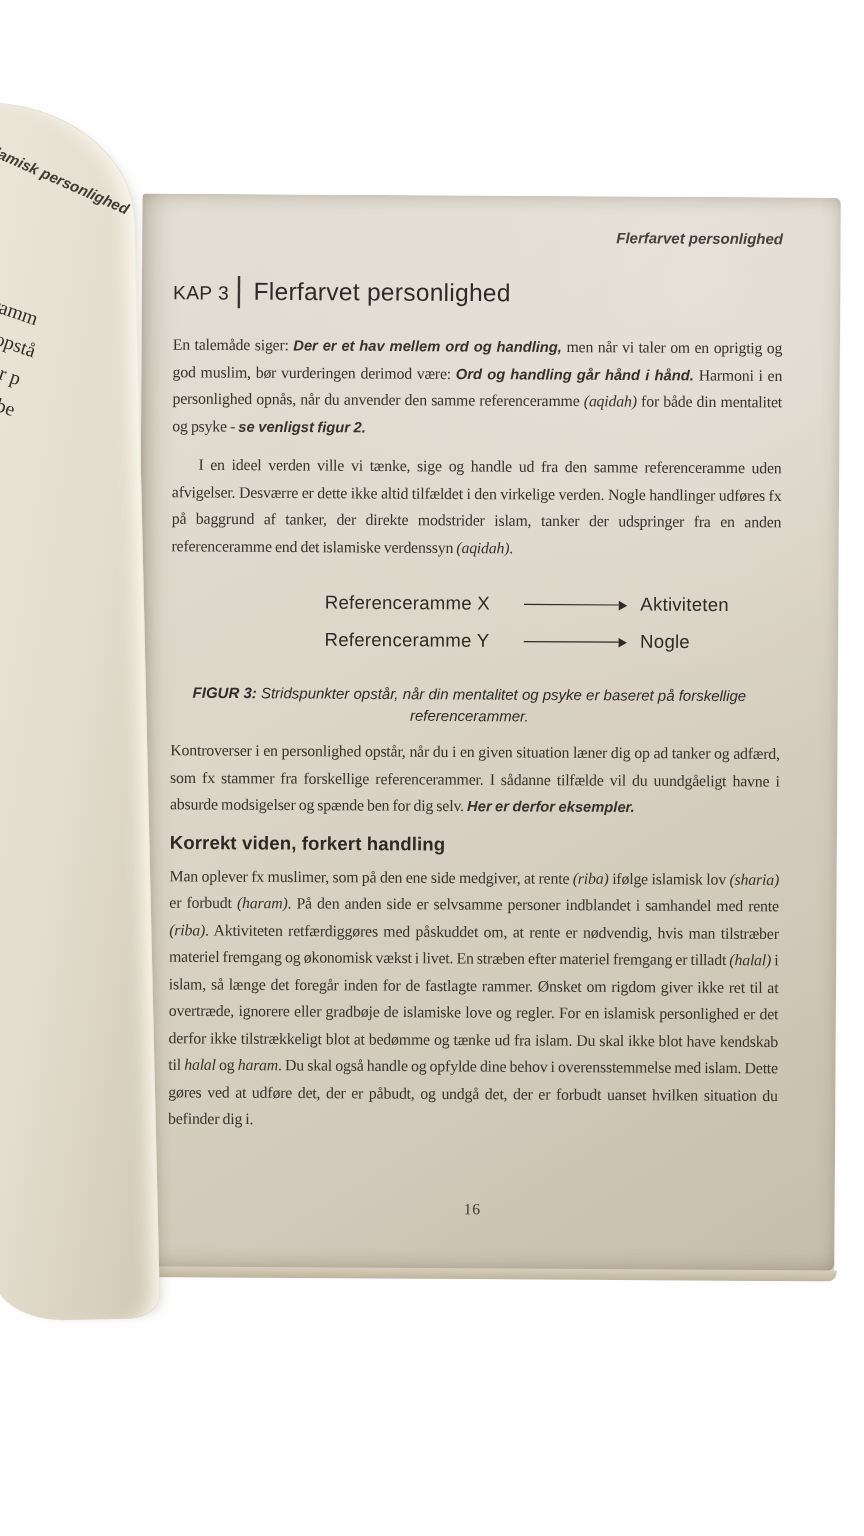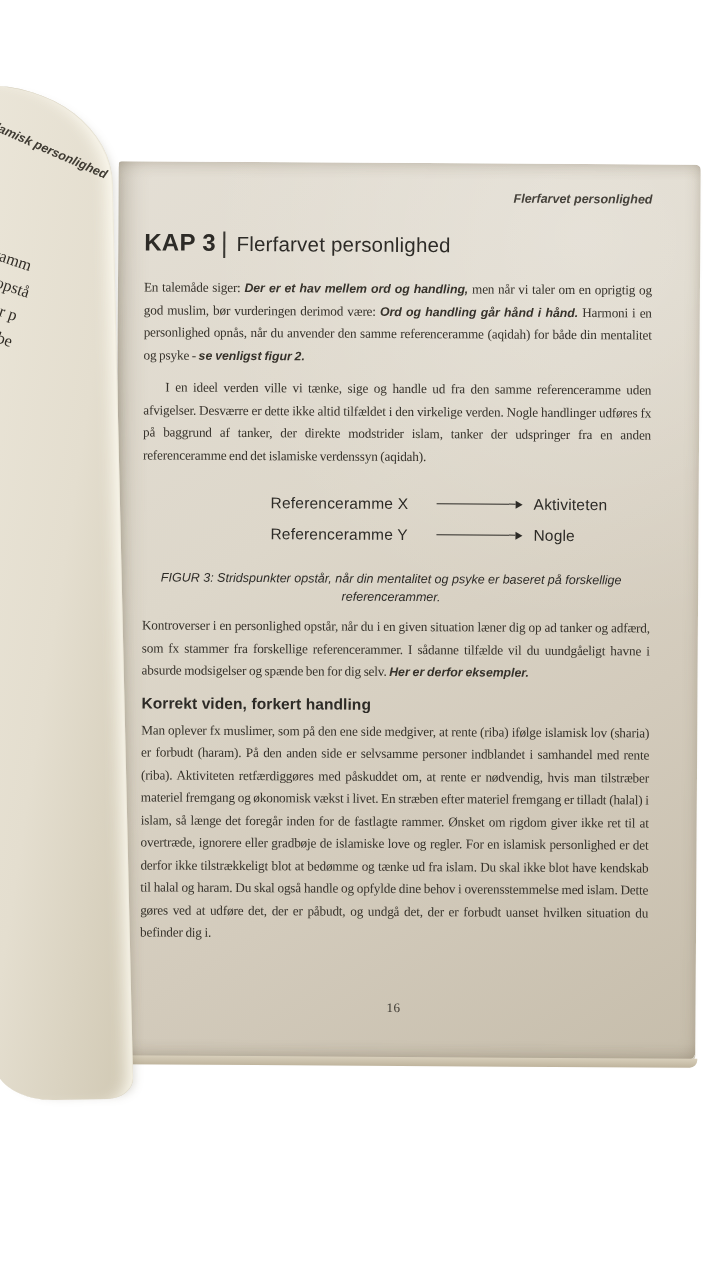--- a/index.html
+++ b/index.html
@@ -36,52 +36,52 @@
     color:#34302a;
   }
 
   .running-header{
     text-align:right;margin:0 2px 24px 0;
     font-family:"Liberation Sans",sans-serif;
     font-style:italic;font-weight:600;font-size:12.5px;color:#45413a;
   }
 
   .chapter-title{margin:0 0 20px 0;font-family:"Liberation Sans",sans-serif;color:#2d2b27;font-weight:normal;display:flex;align-items:baseline;}
-  .chapter-label{font-weight:bold;font-size:24px;letter-spacing:0.3px;}
+  .chapter-label{font-weight:normal;font-size:16px;letter-spacing:0.3px;}
   .chapter-sep{font-weight:200;font-size:25px;margin:0 9px 0 5px;transform:scaleY(1.15);display:inline-block;color:#3a3833;}
   .chapter-name{font-size:20.5px;font-weight:400;letter-spacing:0.2px;}
 
   .body-text{
     margin:0 0 10px 0;width:508px;
     font-size:13.2px;line-height:22.5px;
     letter-spacing:-0.15px;word-spacing:-0.5px;
     text-align:justify;color:#36322b;
   }
   .p2{margin-bottom:20px;text-indent:22px;}
   .p3{margin-bottom:12px;}
-  .run-i{}
+  .run-i{font-style:italic;}
   .run-bi{font-family:"Liberation Sans",sans-serif;font-style:italic;font-weight:bold;font-size:0.93em;letter-spacing:0;}
 
   .diagram{
     margin:0 0 20px 128px;
     font-family:"Liberation Sans",sans-serif;
     font-size:15.5px;color:#2c2a26;letter-spacing:0.2px;
   }
   .diagram-row{display:flex;align-items:center;height:31px;}
   .diagram-source{width:166px;flex:0 0 auto;}
   .diagram-arrow{display:flex;align-items:center;width:86px;flex:0 0 auto;margin-right:11px;}
   .diagram-arrow .shaft{flex:1;height:1.6px;background:#2c2a26;}
   .diagram-arrow .head{width:0;height:0;border-left:7px solid #2c2a26;border-top:4.5px solid transparent;border-bottom:4.5px solid transparent;}
 
   .caption{
     margin:0 22px 10px 10px;text-align:center;
     font-family:"Liberation Sans",sans-serif;font-style:italic;
     font-size:12.5px;line-height:18px;color:#2d2b27;font-weight:500;
   }
-  .run-cb{font-weight:normal;}
+  .run-cb{font-weight:bold;}
 
   .section-heading{
     margin:4px 0 7px 0;
     font-family:"Liberation Sans",sans-serif;font-weight:bold;
     font-size:15.5px;color:#2c2a26;letter-spacing:0.1px;
   }
 
   .page-number{
     position:absolute;bottom:42px;left:26px;width:508px;
     text-align:center;font-size:13px;color:#3a362f;letter-spacing:0.5px;

